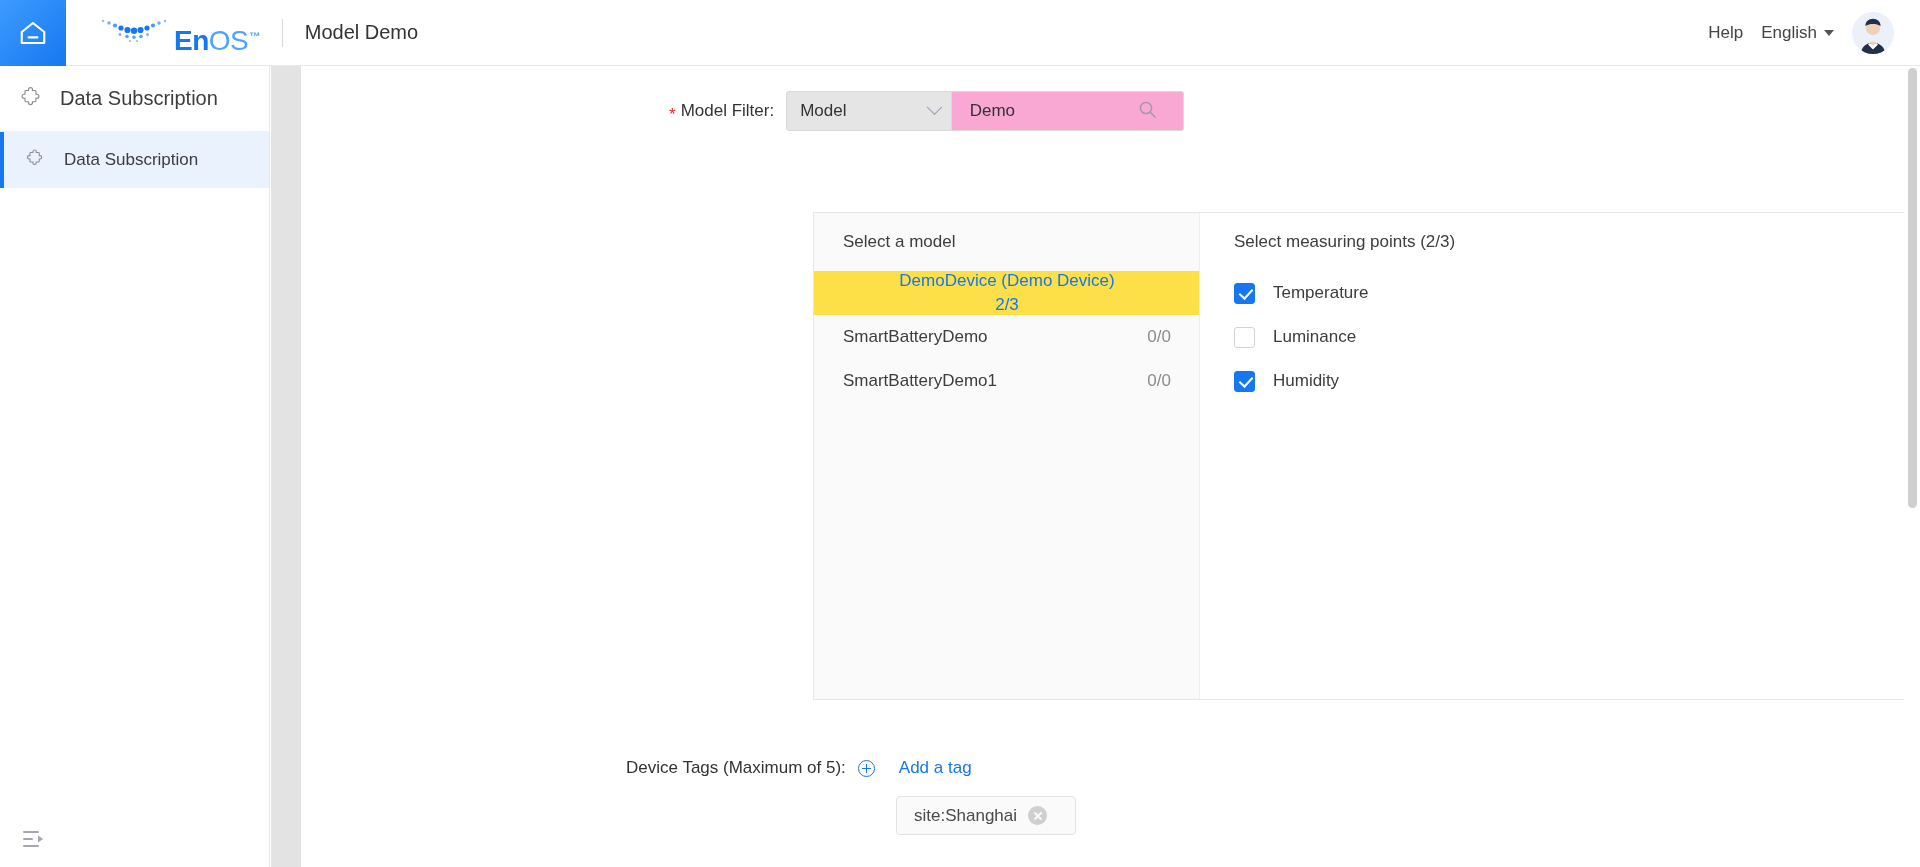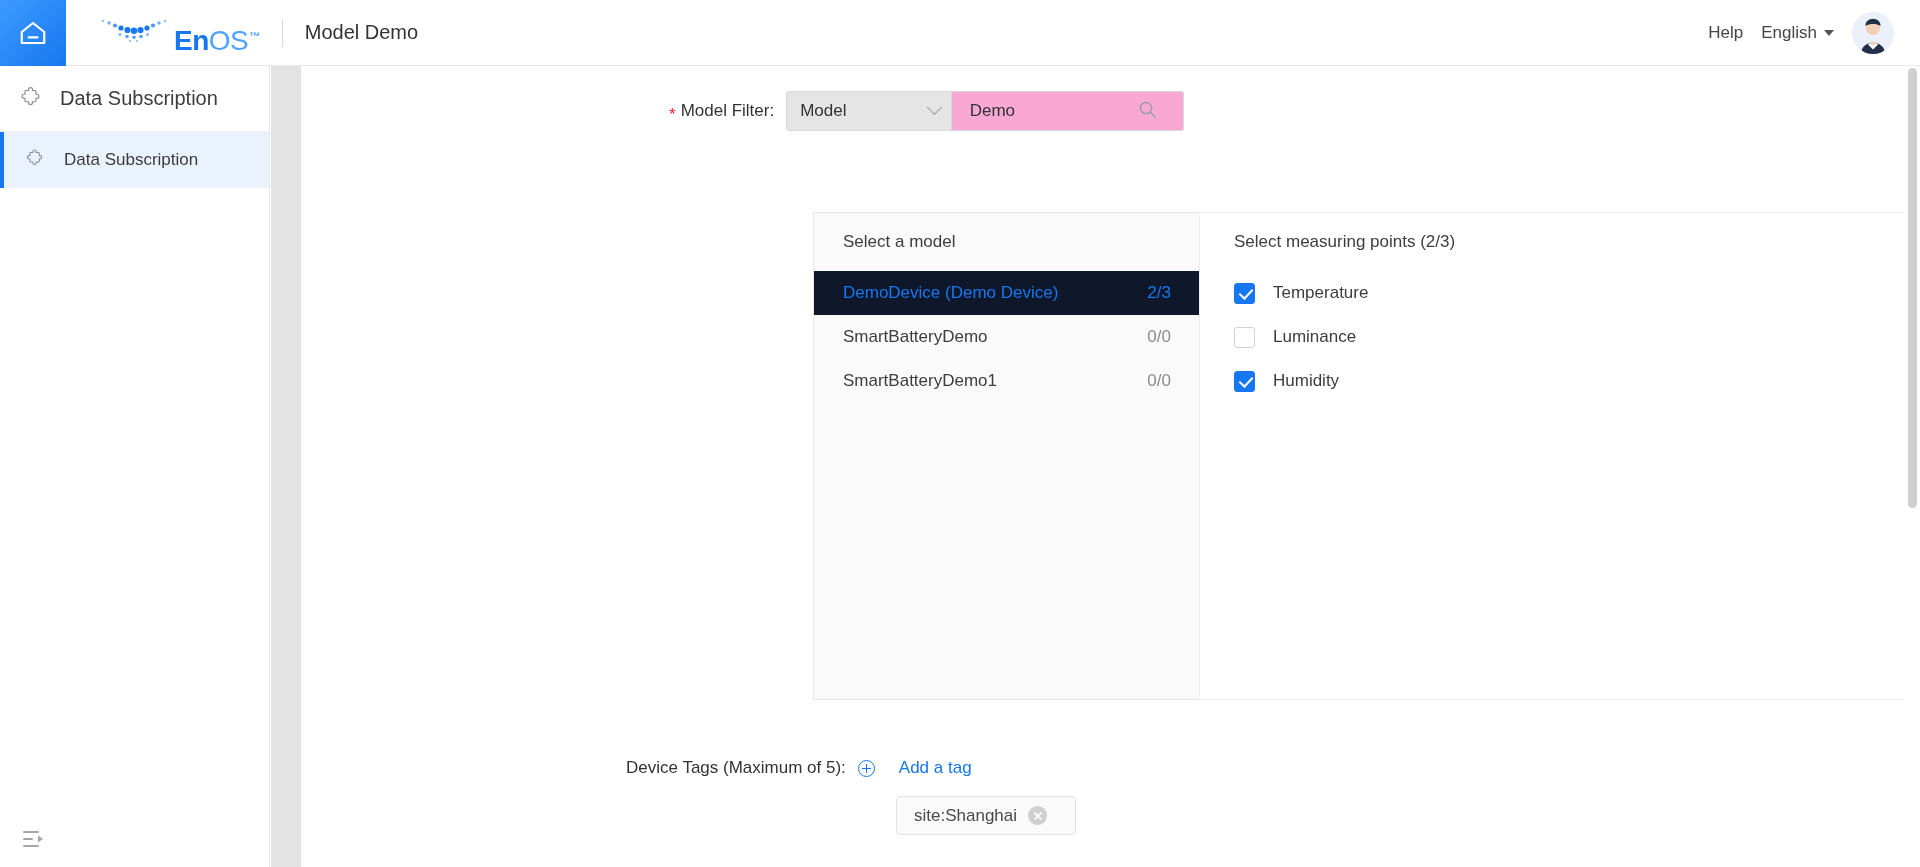--- a/index.html
+++ b/index.html
@@ -179,21 +179,21 @@
     height: 58px; display:flex; align-items:center;
     padding-left: 29px;
     font-size: 17px; color: #3d3d3d;
   }
   .model-row {
     height: 44px; display: flex; align-items: center;
     padding: 0 28px 0 29px;
     font-size: 17px; color: #3d3d3d;
     cursor: pointer;
   }
-  .model-row.active { background: #0f172a; color: #1677f0; }
+  .model-row.active { background: #fde047; color: #1677f0; flex-direction: column; }
   .model-row .name { flex: 1; white-space: nowrap; }
   .model-row .count { color: #8c8c8c; font-size: 17px; }
   .model-row.active .count { color: #1677f0; }
 
   .points-col { flex: 1; padding: 0 0 0 34px; }
   .points-head {
     height: 58px; display:flex; align-items:center;
     font-size: 17px; color: #3d3d3d;
   }
   .point-row {

